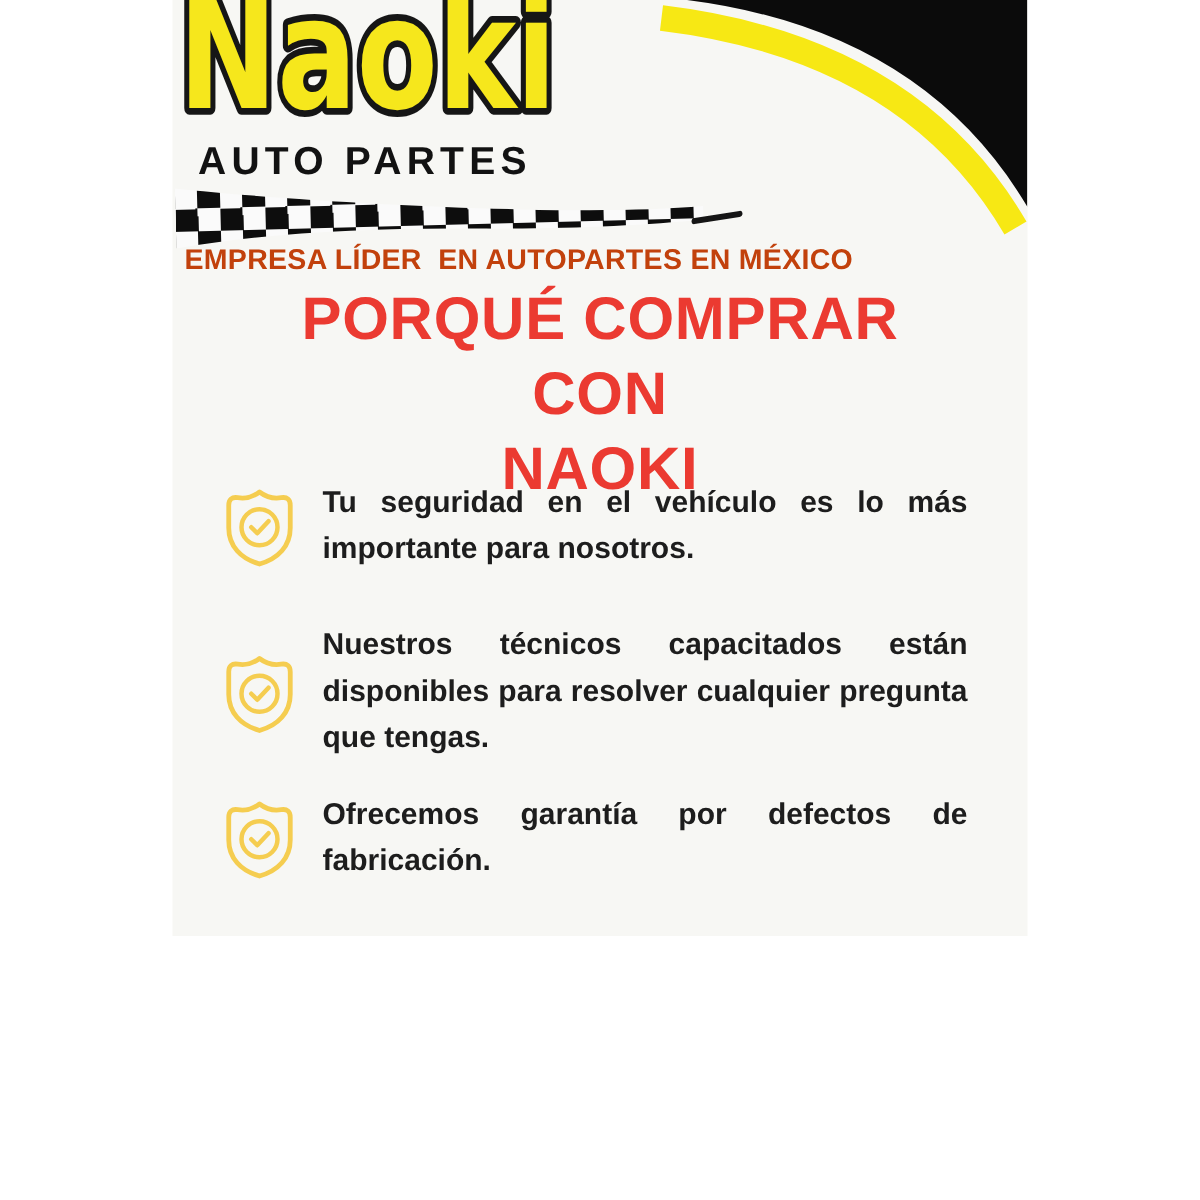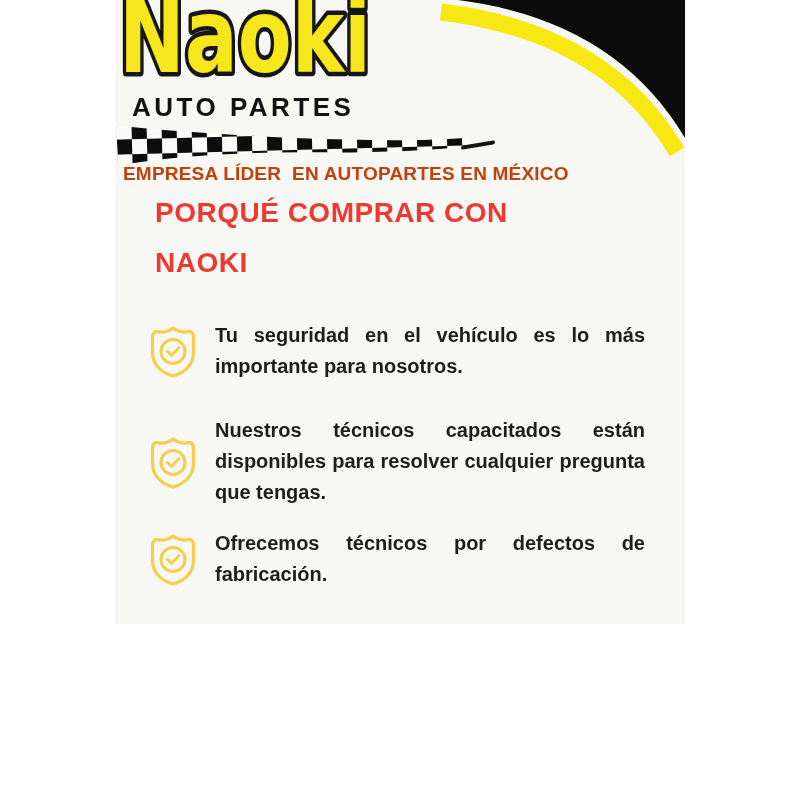--- a/index.html
+++ b/index.html
@@ -12,21 +12,21 @@
   .subtitle{position:absolute;left:17px;top:92px;font-size:26px;font-weight:700;letter-spacing:3.5px;color:#121212;white-space:nowrap;}
   .flag{position:absolute;left:2px;top:120px;width:352px;height:42px;
         background:repeating-conic-gradient(#0d0d0d 0% 25%,#fafafa 0% 50%);
         background-size:30px 30px;
         clip-path:path("M0,1 C60,9 150,17 230,21 C280,23.5 320,24 352,22 L352,31 C310,34 260,35 200,33 C130,30.5 60,32 0,41 Z");
         transform:rotate(-1.5deg);}
   .flag-tail{position:absolute;left:346px;top:143px;width:34px;height:4px;background:#151515;transform:skewY(-9deg);border-radius:2px;}
   .tagline{position:absolute;left:8px;top:150px;font-size:19px;font-weight:700;color:#c2410c;letter-spacing:.2px;white-space:pre;margin-top:13px;}
 
   h1.page-title{position:absolute;left:0;top:188px;width:570px;margin:0;padding:0 40px;box-sizing:border-box;
-      font-size:28px;line-height:50px;font-weight:800;color:#eb3a31;letter-spacing:.5px;}
+      text-align:center;font-size:40px;line-height:50px;font-weight:800;color:#eb3a31;letter-spacing:.5px;}
 
   .benefits{position:absolute;left:0;top:0;width:570px;height:800px;margin:0;padding:0;list-style:none;}
   .benefit-row{position:absolute;left:35px;width:495px;display:flex;align-items:center;}
   .benefit-row.row-1{top:320px;}
   .benefit-row.row-2{top:415px;}
   .benefit-row.row-3{top:528px;}
   .benefit-icon{flex:0 0 46px;margin-right:19px;}
   .benefit-text{margin:0;width:430px;font-size:20px;line-height:31px;font-weight:700;color:#1d1d1d;text-align:justify;}
 </style>
 </head>
@@ -103,16 +103,16 @@
         <path d="M17.5,27.5 L21.5,31.5 L29,23.5" fill="none" stroke="#f5cd50" stroke-width="3" stroke-linecap="round" stroke-linejoin="round"></path>
       </svg>
       <p class="benefit-text">Tu seguridad en el vehículo es lo más importante para nosotros.</p>
     </li>
     <li class="benefit-row row-3">
       <svg class="benefit-icon" width="46" height="54" viewBox="0 0 46 54">
         <path d="M23,4 C27,7 32,8.8 37.5,7.8 C41.5,7.1 43.5,9.2 43.5,12.8 L43.5,28 C43.5,40 35.5,48.5 23,52 C10.5,48.5 2.5,40 2.5,28 L2.5,12.8 C2.5,9.2 4.5,7.1 8.5,7.8 C14,8.8 19,7 23,4 Z" fill="none" stroke="#f5cd50" stroke-width="3.2" stroke-linejoin="round"></path>
         <circle cx="23" cy="27.5" r="12" fill="none" stroke="#f5cd50" stroke-width="3"></circle>
         <path d="M17.5,27.5 L21.5,31.5 L29,23.5" fill="none" stroke="#f5cd50" stroke-width="3" stroke-linecap="round" stroke-linejoin="round"></path>
       </svg>
-      <p class="benefit-text">Ofrecemos técnicos por defectos de fabricación.</p>
+      <p class="benefit-text">Ofrecemos garantía por defectos de fabricación.</p>
     </li>
   </ul>
 </div>
 
 </body></html>

